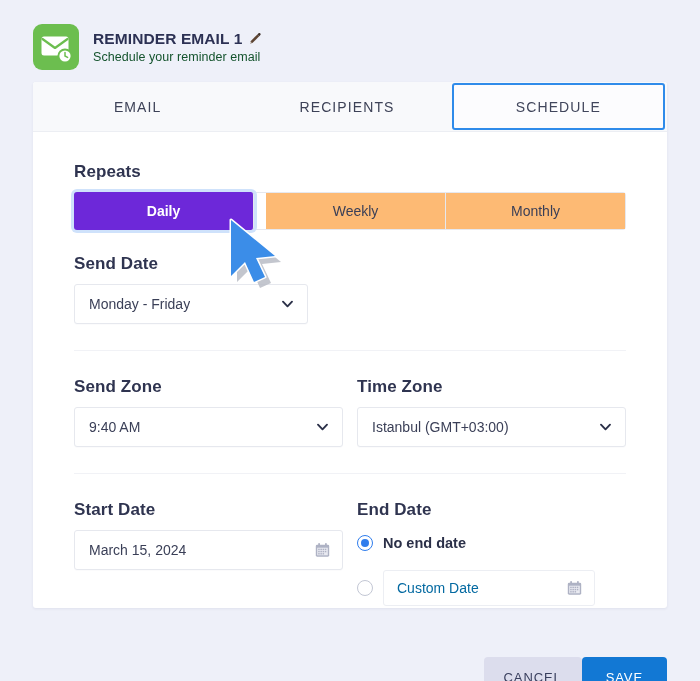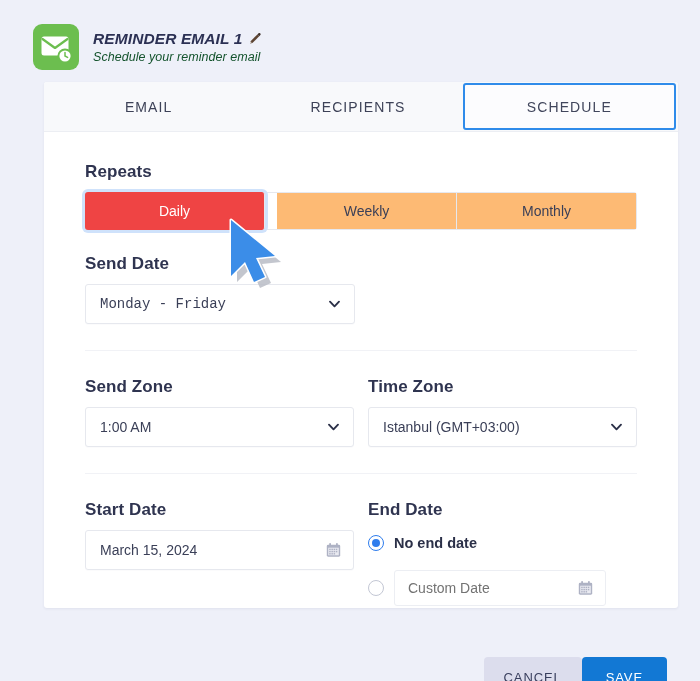--- a/index.html
+++ b/index.html
@@ -45,21 +45,21 @@
     height: 20px;
   }
   .brand-mark .clock-badge {
     position: absolute;
     right: 6px;
     bottom: 6px;
     width: 16px;
     height: 16px;
   }
 
-  .title-block { display: flex; flex-direction: column; gap: 2px; font-style: italic; }
+  .title-block { display: flex; flex-direction: column; gap: 2px; }
 
   .title-row {
     display: flex;
     align-items: center;
     gap: 6px;
   }
   .page-title {
     font-size: 15.5px;
     font-weight: bold;
     color: #2c3154;
@@ -69,21 +69,21 @@
 
   .page-subtitle {
     font-size: 12.5px;
     color: #14532d;
     letter-spacing: 0.05px;
   }
 
   
   .card {
     position: absolute;
-    left: 44px;
+    left: 33px;
     top: 82px;
     width: 634px;
     height: 526px;
     background: #ffffff;
     border-radius: 3px;
     box-shadow: 0 1px 3px rgba(40,45,90,0.07);
     overflow: hidden;
   }
 
   .tabbar {
@@ -145,23 +145,23 @@
     color: #3a3f57;
     background: #fdba74;
     border: 0;
     border-right: 1px solid #e6e8ee;
     cursor: pointer;
     font-family: inherit;
     position: relative;
   }
   .seg:last-child { border-right: 0; }
   .seg.selected {
-    background: #ef4444;
+    background: #6d28d9;
     color: #ffffff;
-    font-weight: normal;
+    font-weight: bold;
     border-radius: 3px;
     box-shadow: 0 0 0 3px #cfe2fb;
     z-index: 2;
     margin: -1px 12px -1px -1px;
   }
 
   .section-gap { height: 24px; }
 
   .divider {
     height: 1px;
@@ -202,21 +202,21 @@
   }
   .cal-icon {
     position: absolute;
     right: 12px;
     top: 50%;
     transform: translateY(-50%);
     width: 15px;
     height: 15px;
   }
 
-  .select-box.half { width: 270px; font-family: Liberation Mono, monospace; }
+  .select-box.half { width: 234px; }
 
   
   .radio-row {
     display: flex;
     align-items: center;
     gap: 10px;
     height: 26px;
   }
   .radio {
     width: 16px;
@@ -257,21 +257,21 @@
     flex: 1 1 0;
     max-width: 212px;
     height: 36px;
     border: 1px solid #eceef3;
     border-radius: 3px;
     background: #fff;
     display: flex;
     align-items: center;
     padding: 0 32px 0 13px;
     font-size: 14px;
-    color: #737373;
+    color: #0369a1;
   }
 
   
   .footer {
     position: absolute;
     left: 33px;
     top: 657px;
     width: 634px;
     height: 41px;
     display: flex;
@@ -365,21 +365,21 @@
         <path d="M2 4.2 L6.5 8.8 L11 4.2" fill="none" stroke="#2b3048" stroke-width="1.9" stroke-linecap="round" stroke-linejoin="round"></path>
       </svg>
     </div>
 
     <div class="divider"></div>
 
     <div class="row2">
       <div class="col">
         <div class="field-label">Send Zone</div>
         <div class="select-box">
-          <span class="value">1:00 AM</span>
+          <span class="value">9:40 AM</span>
           <svg class="chev" viewBox="0 0 13 13">
             <path d="M2 4.2 L6.5 8.8 L11 4.2" fill="none" stroke="#2b3048" stroke-width="1.9" stroke-linecap="round" stroke-linejoin="round"></path>
           </svg>
         </div>
       </div>
       <div class="col">
         <div class="field-label">Time Zone</div>
         <div class="select-box">
           <span class="value">Istanbul (GMT+03:00)</span>
           <svg class="chev" viewBox="0 0 13 13">

